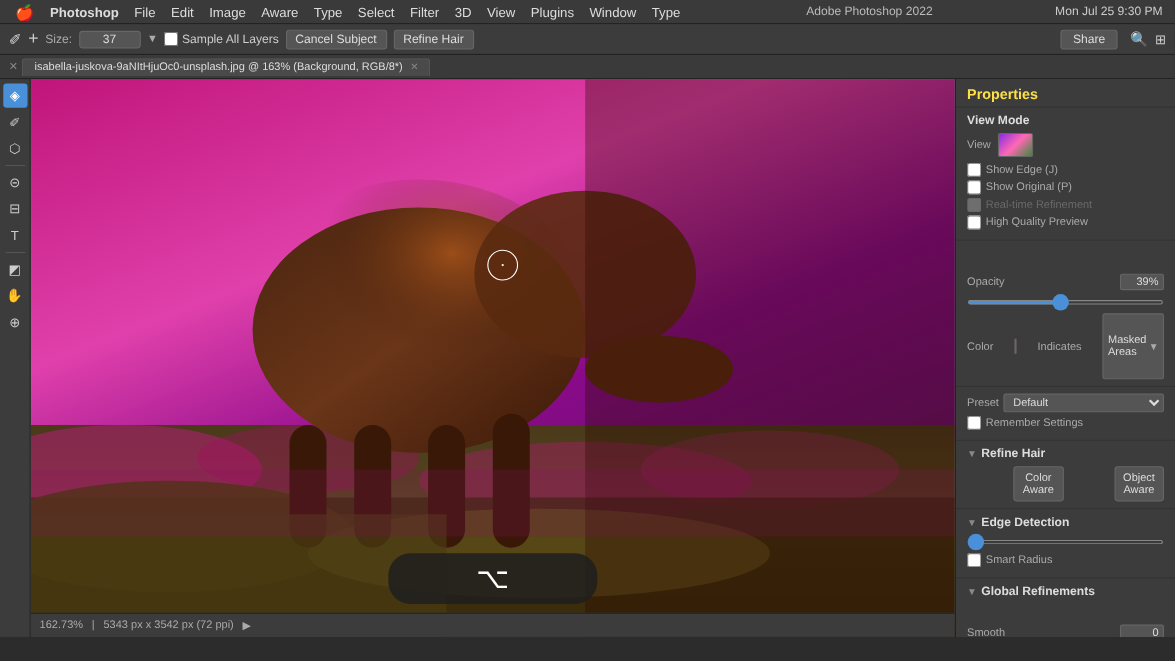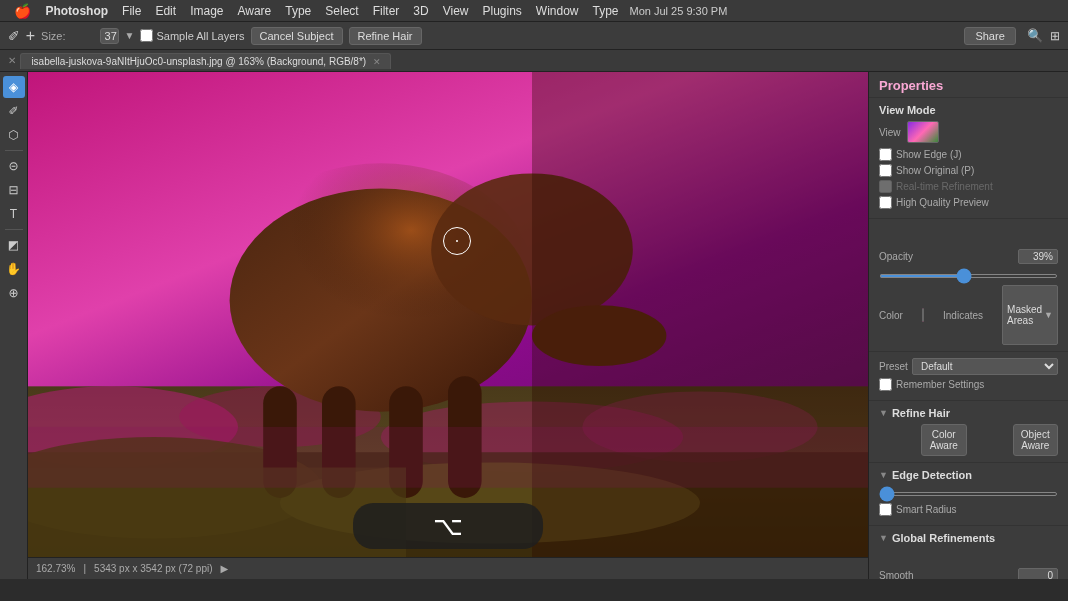--- a/index.html
+++ b/index.html
@@ -70,24 +70,23 @@
       cursor: pointer;
       white-space: nowrap;
     }
     .options-label { color: #aaa; white-space: nowrap; }
     .size-box {
       background: #555;
       border: 1px solid #666;
       border-radius: 3px;
       padding: 1px 4px;
       color: #ddd;
-      width: 19px;
+      width: 56px;
       text-align: center;
       font-size: 11px;
-      margin-left: 28px;
     }
     .checkbox-label {
       display: flex;
       align-items: center;
       gap: 3px;
       color: #ccc;
       white-space: nowrap;
     }
     .checkbox-label input { cursor: pointer; }
     .share-btn {
@@ -242,21 +241,21 @@
       font-size: 11px;
     }
     #right-panel::-webkit-scrollbar { width: 6px; }
     #right-panel::-webkit-scrollbar-track { background: #3c3c3c; }
     #right-panel::-webkit-scrollbar-thumb { background: #555; border-radius: 3px; }
 
     .panel-header {
       padding: 6px 10px 4px;
       font-size: 13px;
       font-weight: 600;
-      color: #f9a8d4;
+      color: #fde047;
       border-bottom: 1px solid #333;
     }
 
     .section {
       border-bottom: 1px solid #333;
       padding: 6px 10px;
     }
     .section-title-row {
       display: flex;
       align-items: center;
@@ -457,20 +456,21 @@
   <span class="menu-item">Image</span>
   <span class="menu-item">Aware</span>
   <span class="menu-item">Type</span>
   <span class="menu-item">Select</span>
   <span class="menu-item">Filter</span>
   <span class="menu-item">3D</span>
   <span class="menu-item">View</span>
   <span class="menu-item">Plugins</span>
   <span class="menu-item">Window</span>
   <span class="menu-item">Type</span>
+  <div class="menu-bar-center">Adobe Photoshop 2022</div>
   <div class="menu-bar-right">
     <span>Mon Jul 25  9:30 PM</span>
   </div>
 </div>
 
 <div id="options-bar">
 
   <span style="font-size:14px;cursor:pointer;color:#ccc;">✐</span>
   <span style="font-size:16px;cursor:pointer;color:#ccc;">+</span>
   <span class="options-label">Size:</span>

